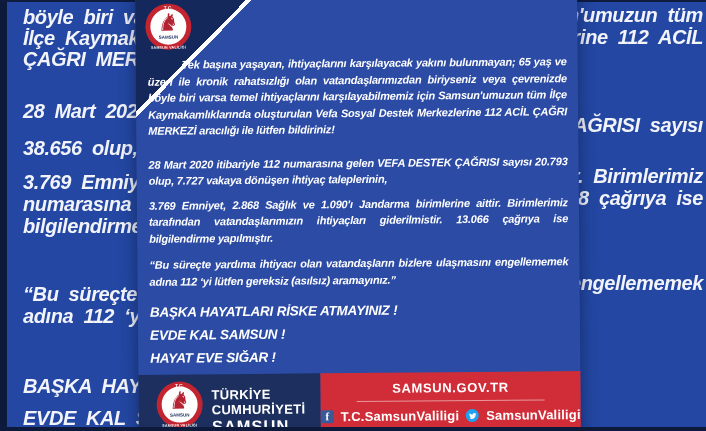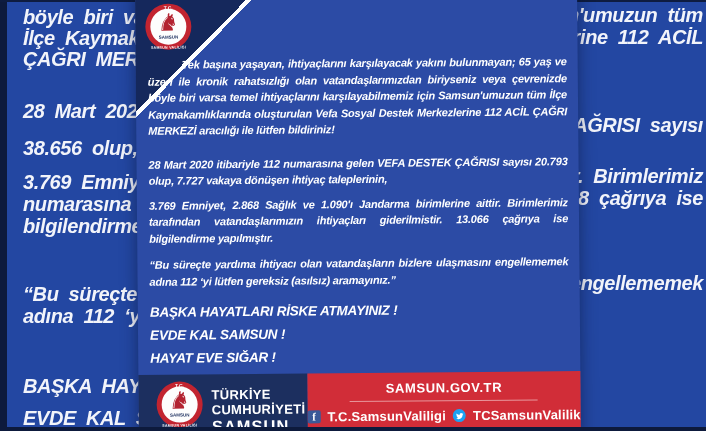--- a/index.html
+++ b/index.html
@@ -170,20 +170,20 @@
         <div class="site">SAMSUN.GOV.TR</div>
         <div class="divider"></div>
         <div class="social">
           <span class="fb-icon">f</span>
           <span class="handle">T.C.SamsunValiligi</span>
           <span class="tw-icon tw-handle">
             <svg viewBox="0 0 24 24">
                 <path fill="#ffffff" d="M23 5.1c-.8.4-1.7.7-2.6.8a4.6 4.6 0 0 0 2-2.5c-.9.5-1.9.9-2.9 1.1a4.5 4.5 0 0 0-7.8 4.1A12.8 12.8 0 0 1 2.4 4a4.5 4.5 0 0 0 1.4 6 4.4 4.4 0 0 1-2-.6v.1a4.5 4.5 0 0 0 3.6 4.4 4.6 4.6 0 0 1-2 .1 4.5 4.5 0 0 0 4.2 3.1A9 9 0 0 1 1 19a12.7 12.7 0 0 0 6.9 2c8.3 0 12.8-6.9 12.8-12.8v-.6c.9-.6 1.6-1.4 2.3-2.5z"></path>
               </svg>
           </span>
-          <span class="handle">TCSamsunValilik</span>
+          <span class="handle">SamsunValiligi</span>
         </div>
       </div>
     </div>
   </div>
 
   <div class="edge-bottom"></div>
 </div>
 
 </body></html>

